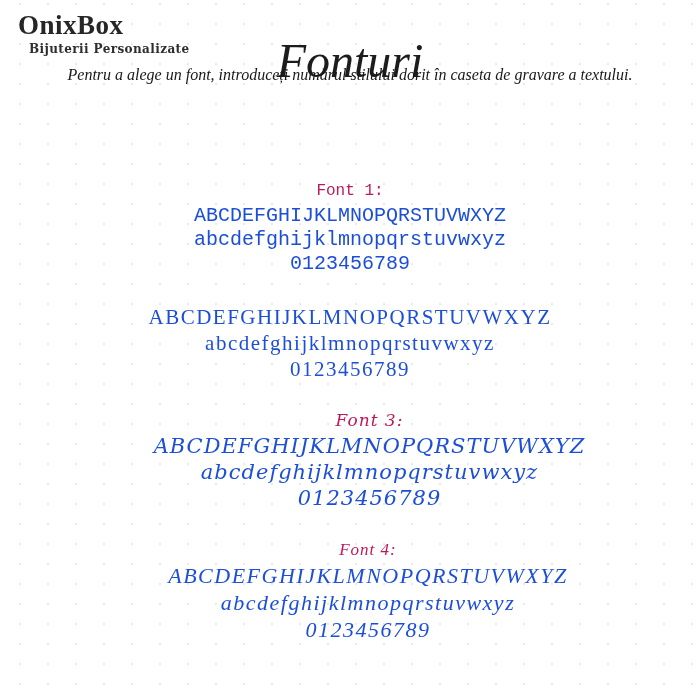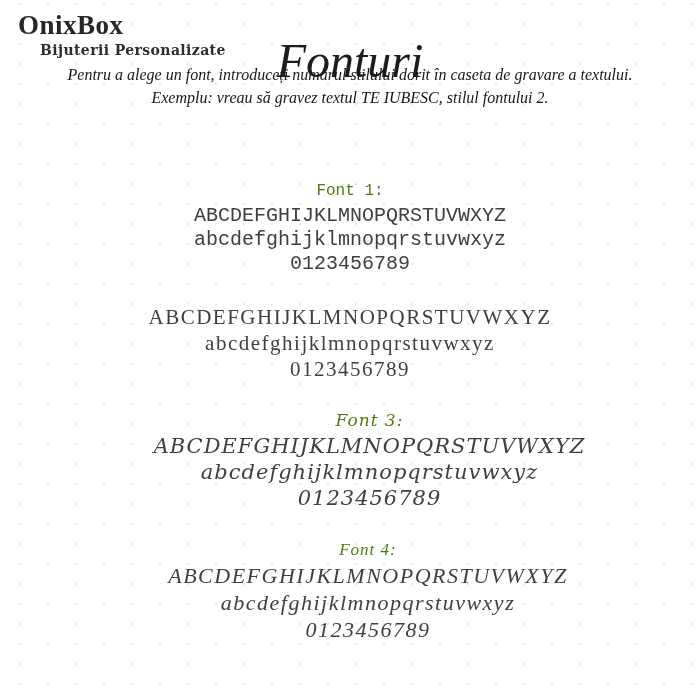--- a/index.html
+++ b/index.html
@@ -34,25 +34,25 @@
   .logo-name {
     font-family: Liberation Serif, serif;
     font-weight: bold;
     font-size: 27px;
     letter-spacing: 0.5px;
     color: #262626;
   }
   .logo-tagline {
     font-family: "DejaVu Serif", serif;
     font-weight: bold;
-    font-size: 14px;
+    font-size: 12px;
     letter-spacing: 0.4px;
     color: #2e2e2e;
     margin-top: 4px;
-    margin-left: 22px;
+    margin-left: 11px;
   }
 
   
   .page-title {
     position: absolute;
     top: 0;
     left: 0;
     width: 100%;
     text-align: center;
     font-family: "Liberation Serif", serif;
@@ -85,24 +85,24 @@
     width: 100%;
     text-align: center;
   }
   .font-block {
     margin-bottom: 28px;
   }
   .font-label {
     font-size: 17px;
     line-height: 21px;
     margin-bottom: 2px;
-    color: #4d7c0f;
+    color: #be185d;
   }
   .font-row {
-    color: #404040;
+    color: #1d4ed8;
     white-space: nowrap;
   }
 
   
   .f1 .font-label,
   .f1 .font-row {
     font-family: "Liberation Mono", monospace;
   }
   .f1 .font-label { font-size: 16px; }
   .f1 .font-row { font-size: 20px; line-height: 24px; letter-spacing: 0; }
@@ -142,21 +142,20 @@
 
   <div class="logo">
     <div class="logo-name">OnixBox</div>
     <div class="logo-tagline">Bijuterii Personalizate</div>
   </div>
 
   <h1 class="page-title">Fonturi</h1>
 
   <div class="intro">
     <div>Pentru a alege un font, introduceți numărul stilului dorit în caseta de gravare a textului.</div>
-    <div>Exemplu: vreau să gravez textul TE IUBESC, stilul fontului 2.</div>
   </div>
 
   <div class="samples">
 
     <div class="font-block f1">
       <div class="font-label">Font 1:</div>
       <div class="font-row">ABCDEFGHIJKLMNOPQRSTUVWXYZ</div>
       <div class="font-row">abcdefghijklmnopqrstuvwxyz</div>
       <div class="font-row">0123456789</div>
     </div>

